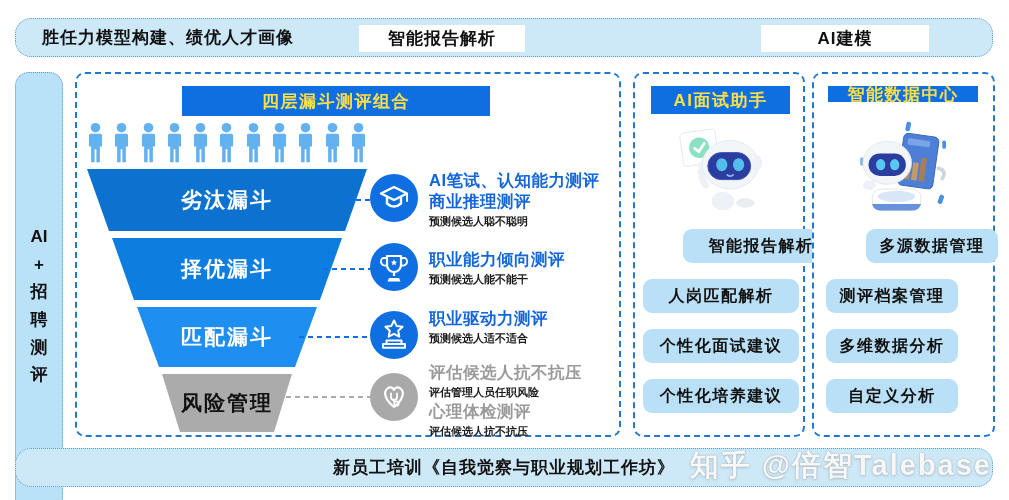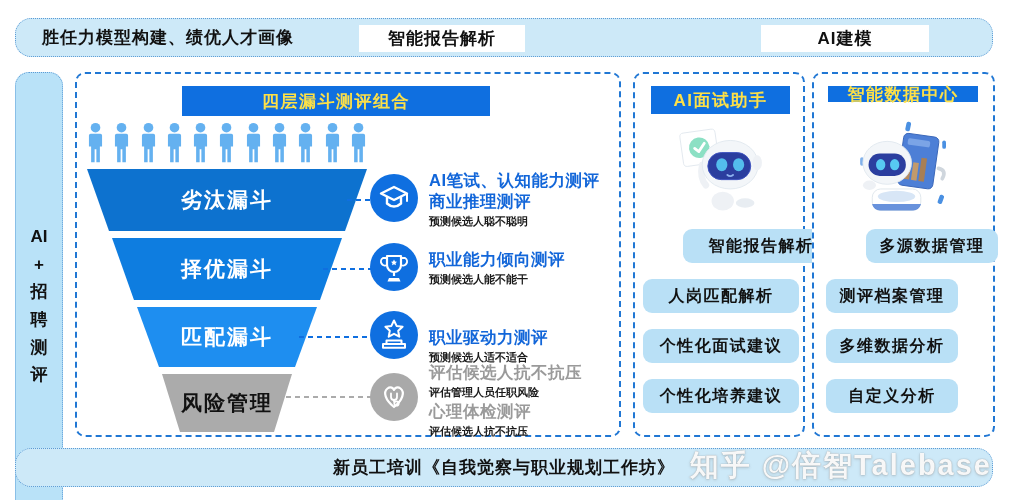--- a/index.html
+++ b/index.html
@@ -38,21 +38,21 @@
     font-family:"Liberation Sans","DejaVu Sans",sans-serif; }
   .funnel-label.dark { fill:#111; }
 
   .f-icon { position:absolute; left:293px; width:48px; height:48px; border-radius:50%;
     background:var(--accent-blue); display:flex; align-items:center; justify-content:center; }
   .f-icon.gray { background:#a9a9a9; }
   .f-icon svg { width:48px; height:48px; }
   .fi1 { top:100px; } .fi2 { top:169px; } .fi3 { top:237px; } .fi4 { top:299px; }
 
   .f-text { position:absolute; left:352px; white-space:nowrap; }
-  .ft1 { top:96px; } .ft2 { top:175px; } .ft3 { top:253px; } .ft4 { top:288px; }
+  .ft1 { top:96px; } .ft2 { top:175px; } .ft3 { top:234px; } .ft4 { top:288px; }
   .f-title { font-size:16.5px; font-weight:bold; color:var(--heading-blue); line-height:21px; letter-spacing:0.5px; }
   .f-title.gray { color:var(--heading-gray); }
   .f-desc { font-size:11px; color:#1a1a1a; line-height:18px; font-weight:bold; }
 
   .mascot { position:absolute; top:42px; left:50%; transform:translateX(-50%); }
 
   .col-btn { position:absolute; background:var(--button-fill); border-radius:9px; height:34px;
     display:flex; align-items:center; justify-content:center; font-weight:bold; font-size:16px;
     color:#111; letter-spacing:1.5px; }
   .col-a .col-btn { left:8px; width:156px; }

